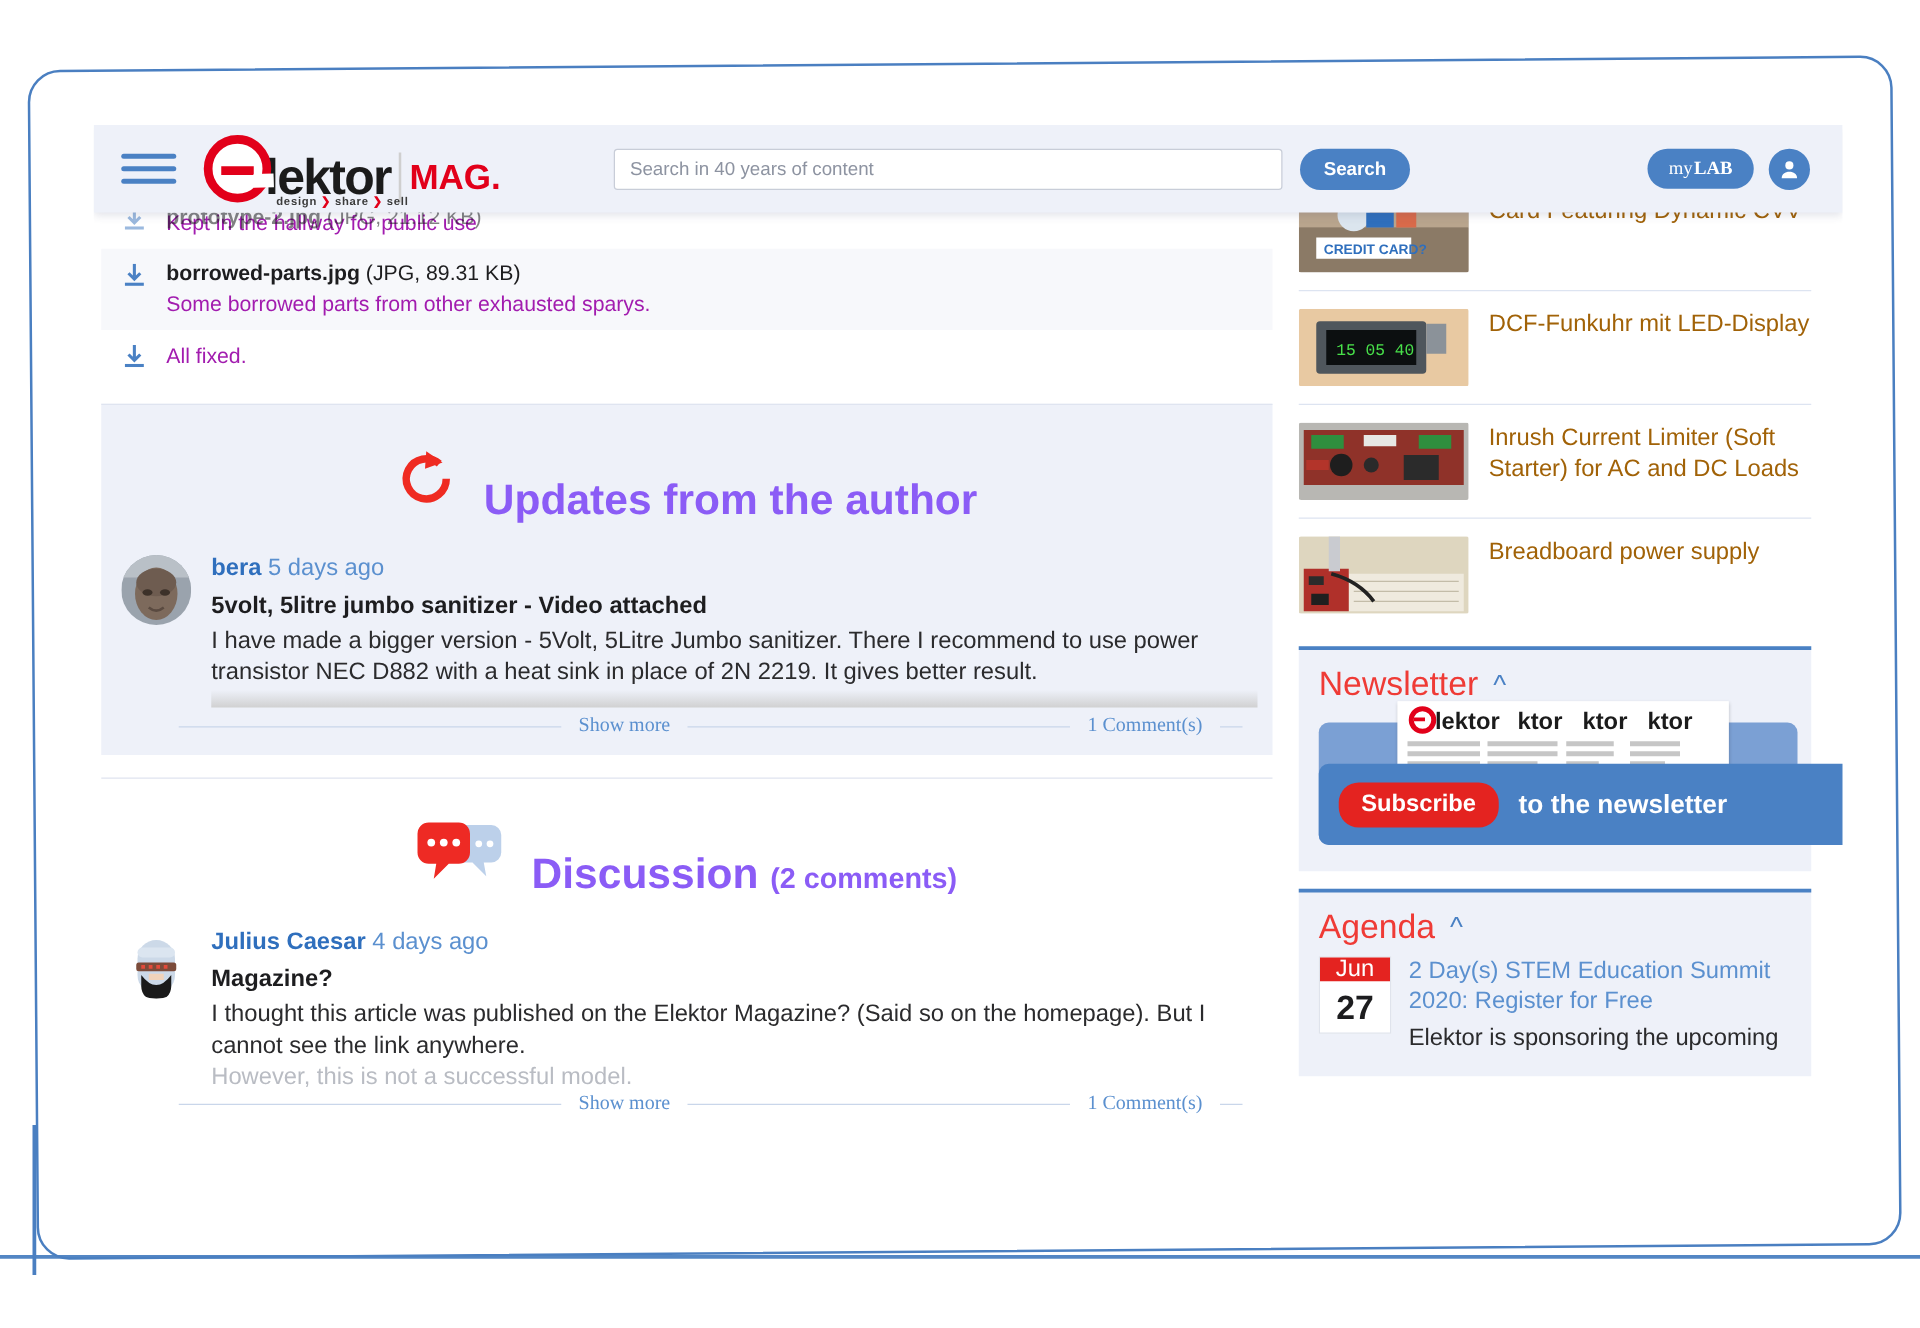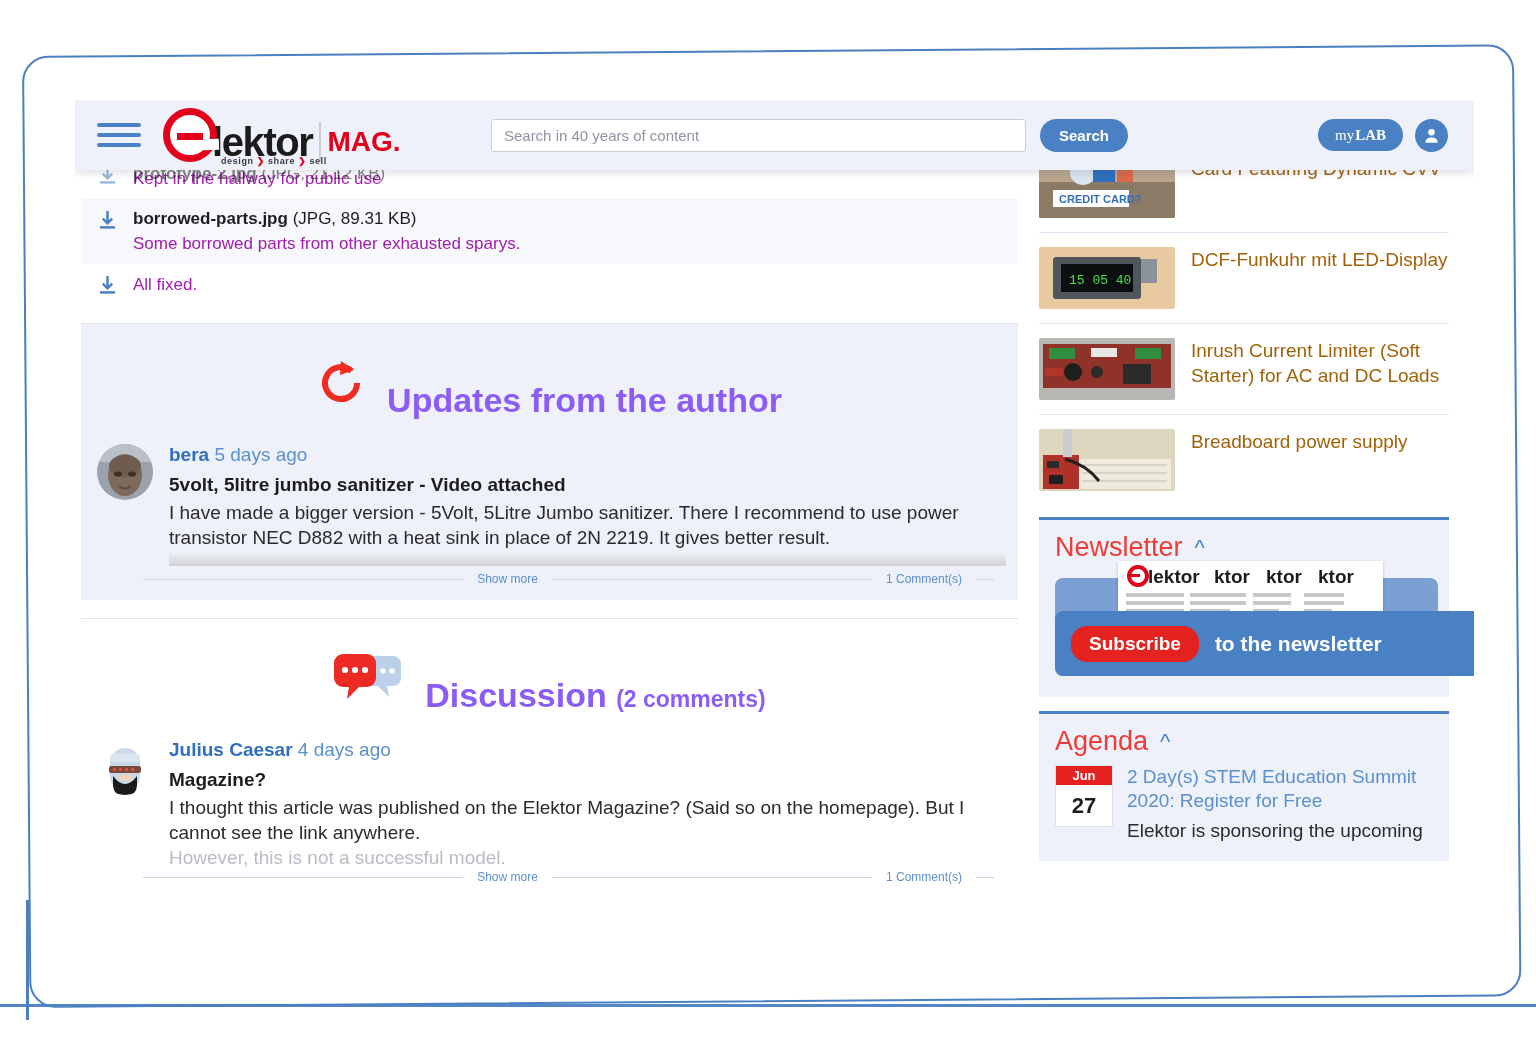--- a/index.html
+++ b/index.html
@@ -129,21 +129,21 @@
   .post-meta .when{ color:#5b90cf; }
   .post-subject{ font-size:19px; font-weight:700; color:#1d1d1f; line-height:30px; }
   .post-text{ font-size:19px; color:#2b2b2d; line-height:25px; }
   .post-text.faded{ color:#b9bcc3; }
 
   .fade-strip{ height:14px; margin-top:2px;
     background:linear-gradient(to bottom, rgba(235,235,235,0), rgba(205,205,205,.9)); }
 
   .post-footer{
     display:flex; align-items:center; gap:14px; padding:6px 24px 14px 62px;
-    font-size:12px; color:#5b90cf;
+    font-size:16px; color:#5b90cf;font-family:Liberation Serif, serif;
   }
   .post-footer .rule{ flex:1; height:1px; background:#c9d6ea; }
   .post-footer .rule.short{ flex:0 0 18px; }
   .pf-link{ cursor:pointer; white-space:nowrap; }
 
   
   .side-item{ display:flex; gap:16px; padding:14px 0; border-bottom:1px solid #dde4f1; }
   .side-item:last-of-type{ border-bottom:none; }
   .side-thumb{ width:136px; height:62px; flex:0 0 136px; border-radius:2px; overflow:hidden; position:relative; }
   .side-title{ font-size:19px; line-height:25px; color:#a16207; cursor:pointer; }
@@ -159,22 +159,22 @@
   #nl-blue{ position:absolute; left:0; top:5px; width:383px; height:98px; background:#7ba0d4; border-radius:8px; }
   #nl-cta{ position:absolute; left:0; top:38px; width:444px; height:65px; background:#4a81c4;
     border-radius:8px; display:flex; align-items:center; gap:16px; padding-left:16px; z-index:3; }
   #subscribe-button{ background:#e42320; color:#fff; font-size:19px; font-weight:700;
     border:none; border-radius:16px; padding:7px 18px; cursor:pointer;
     font-family:"Liberation Sans", sans-serif; }
   #nl-cta-text{ color:#fff; font-size:21px; font-weight:700; }
 
   .agenda-row{ display:flex; gap:14px; margin-top:8px; }
   .cal{ width:58px; flex:0 0 58px; background:#fff; border:1px solid #dfe3ec; text-align:center; height:62px;}
-  .cal-m{ background:#e42320; color:#fff; font-size:13px; font-weight:700; line-height:19px; }
-  .cal-d{ font-size:22px; font-weight:700; color:#1d1d1f; line-height:42px; }
+  .cal-m{ background:#e42320; color:#fff; font-size:19px; font-weight:400; line-height:19px; }
+  .cal-d{ font-size:27px; font-weight:700; color:#1d1d1f; line-height:42px; }
   .agenda-title{ font-size:19px; line-height:24px; color:#5b90cf; cursor:pointer; }
   .agenda-desc{ font-size:19px; line-height:28px; color:#2b2b2d; margin-top:4px; }
 </style>
 </head>
 <body>
 
 <div id="device-frame"></div>
 <div id="frame-bottom-line"></div>
 <div id="frame-left-line"></div>
 

